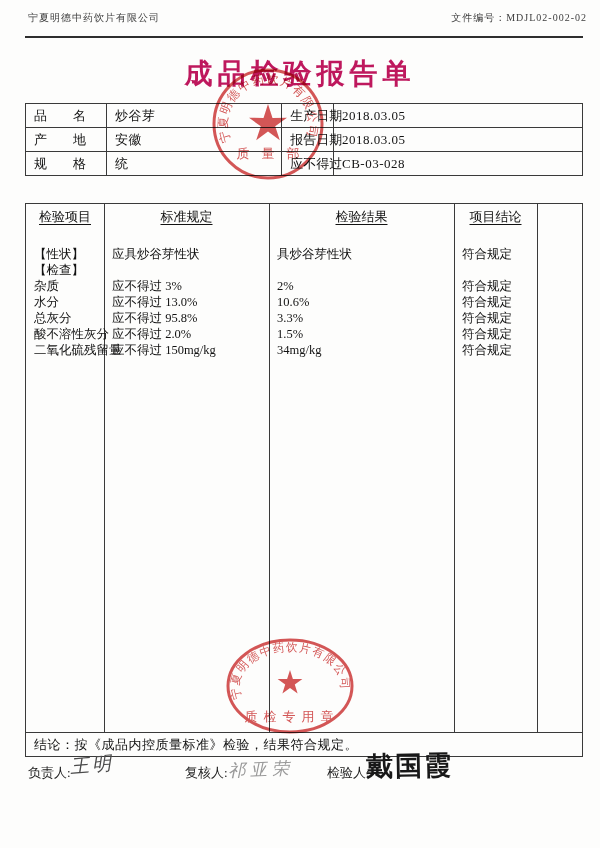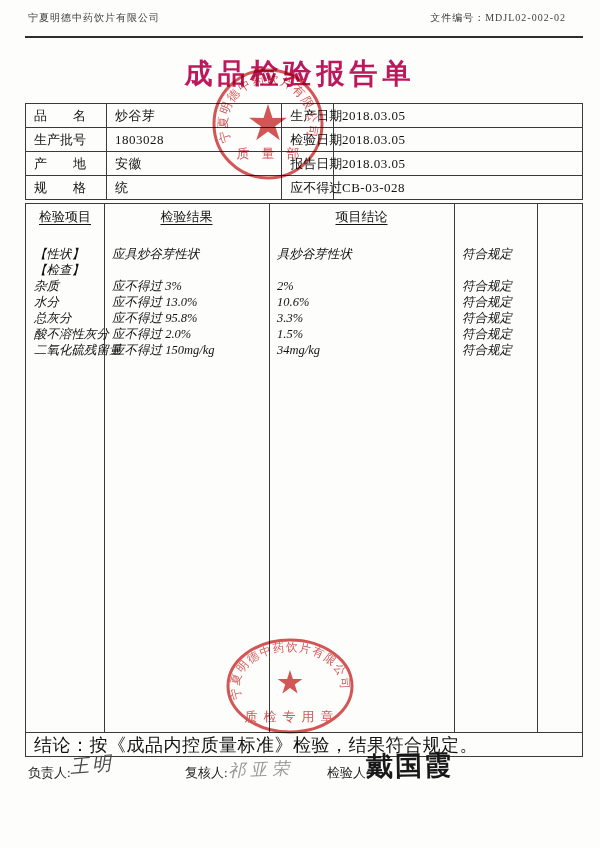--- a/index.html
+++ b/index.html
@@ -2,44 +2,44 @@
 <html><head>
 <meta charset="utf-8">
 <style>
   * { margin:0; padding:0; box-sizing:border-box; }
   html,body { background:#ffffff; }
   body { font-family:"Liberation Serif","DejaVu Serif",serif; color:#121212; }
   .page { position:relative; width:600px; height:848px; background:#fdfdfc; overflow:hidden; }
 
   
   .hdr-company { position:absolute; left:28px; top:11px; font-size:10px; letter-spacing:1px; color:#3d3d3d; }
-  .hdr-docnum  { position:absolute; right:34px; top:11px; font-size:10px; letter-spacing:1px; color:#3d3d3d; }
+  .hdr-docnum  { position:absolute; right:13px; top:11px; font-size:10px; letter-spacing:1px; color:#3d3d3d; }
   .hdr-rule    { position:absolute; left:25px; top:36px; width:558px; height:2px; background:#2e2e2e; }
 
   .title { position:absolute; left:0; top:55px; width:600px; text-align:center;
            font-size:28px; font-weight:bold; letter-spacing:5px; color:#be185d; }
 
   
   table.info { position:absolute; left:25px; top:103px; width:558px; border-collapse:collapse; table-layout:fixed;padding-left:45px; }
   table.info td { border:1px solid #3a3a3a; height:24px; font-size:13px; padding:0 0 0 8px; vertical-align:middle; white-space:nowrap; }
   td.c1 { width:78px; }  td.c2 { width:169px; } td.c3 { width:50px; padding-left:6px; } td.c4 { width:240px;margin-top:17px; }
   td.c4, td.c2 { font-size:13px; letter-spacing:.5px; }
 
   
   .insp { position:absolute; left:25px; top:203px; width:558px; height:554px; border:1px solid #3a3a3a; }
   .vline { position:absolute; top:0; width:1px; height:529px; background:#3a3a3a; }
   .v1 { left:78px; } .v2 { left:243px; } .v3 { left:428px; } .v4 { left:511px; }
   .insp-heads { position:absolute; left:0; top:4px; width:556px; display:grid; grid-template-columns:78px 165px 185px 83px 45px; }
   .insp-heads span { text-align:center; font-size:13px; }
   .insp-heads span u { text-underline-offset:3px; }
-  .insp-body { position:absolute; left:0; top:26px; width:556px;font-style:italic; }
+  .insp-body { position:absolute; left:0; top:26px; width:556px; }
   .irow { display:grid; grid-template-columns:78px 165px 185px 83px 45px; height:16px; }
   .irow span { font-size:12.5px; line-height:16px; padding-left:8px; white-space:nowrap; overflow:visible; }
   .concl { position:absolute; left:0; top:528px; width:556px; height:25px; border-top:1px solid #3a3a3a;
-           font-size:18px; line-height:24px; padding-left:8px; letter-spacing:.5px; }
+           font-size:13px; line-height:24px; padding-left:8px; letter-spacing:.5px; }
 
   
   .sig-label { position:absolute; font-size:13px; color:#1c1c1c; }
   .sig-name  { position:absolute; white-space:nowrap; }
   .sig1 { left:70px;  top:752px; font-size:19px; font-style:italic; color:#4a4a4a; transform:rotate(-5deg); letter-spacing:3px; }
   .sig2 { left:228px; top:758px; font-size:17px; font-style:italic; color:#9a9a9a; transform:rotate(-2deg); letter-spacing:5px; }
   .sig3 { left:366px; top:748px; font-size:27px; font-weight:bold; color:#181818; transform:rotate(-1deg); letter-spacing:2px; }
 
   
   .stamp { position:absolute; mix-blend-mode:multiply; opacity:.88; }
@@ -59,26 +59,20 @@
 
   <table class="info">
     <tbody>
         <tr>
       <td class="c1">品　　名</td>
       <td class="c2">炒谷芽</td>
       <td class="c3">生产日期</td>
       <td class="c4">2018.03.05</td>
     </tr>
     <tr>
-      <td class="c1">生产批号</td>
-      <td class="c2">1803028</td>
-      <td class="c3">检验日期</td>
-      <td class="c4">2018.03.05</td>
-    </tr>
-    <tr>
       <td class="c1">产　　地</td>
       <td class="c2">安徽</td>
       <td class="c3">报告日期</td>
       <td class="c4">2018.03.05</td>
     </tr>
     <tr>
       <td class="c1">规　　格</td>
       <td class="c2">统</td>
       <td class="c3">应不得过</td>
       <td class="c4">CB-03-028</td>
@@ -87,20 +81,21 @@
     </table>
 
   <div class="insp">
     <div class="vline v1"></div>
     <div class="vline v2"></div>
     <div class="vline v3"></div>
     <div class="vline v4"></div>
 
     <div class="insp-heads">
       <span><u>检验项目</u></span>
+      <span><u>标准规定</u></span>
       <span><u>检验结果</u></span>
       <span><u>项目结论</u></span>
       <span></span>
     </div>
 
     <div class="insp-body">
       <div class="irow gap"></div>
       <div class="irow">
         <span>【性状】</span>
         <span>应具炒谷芽性状</span>

